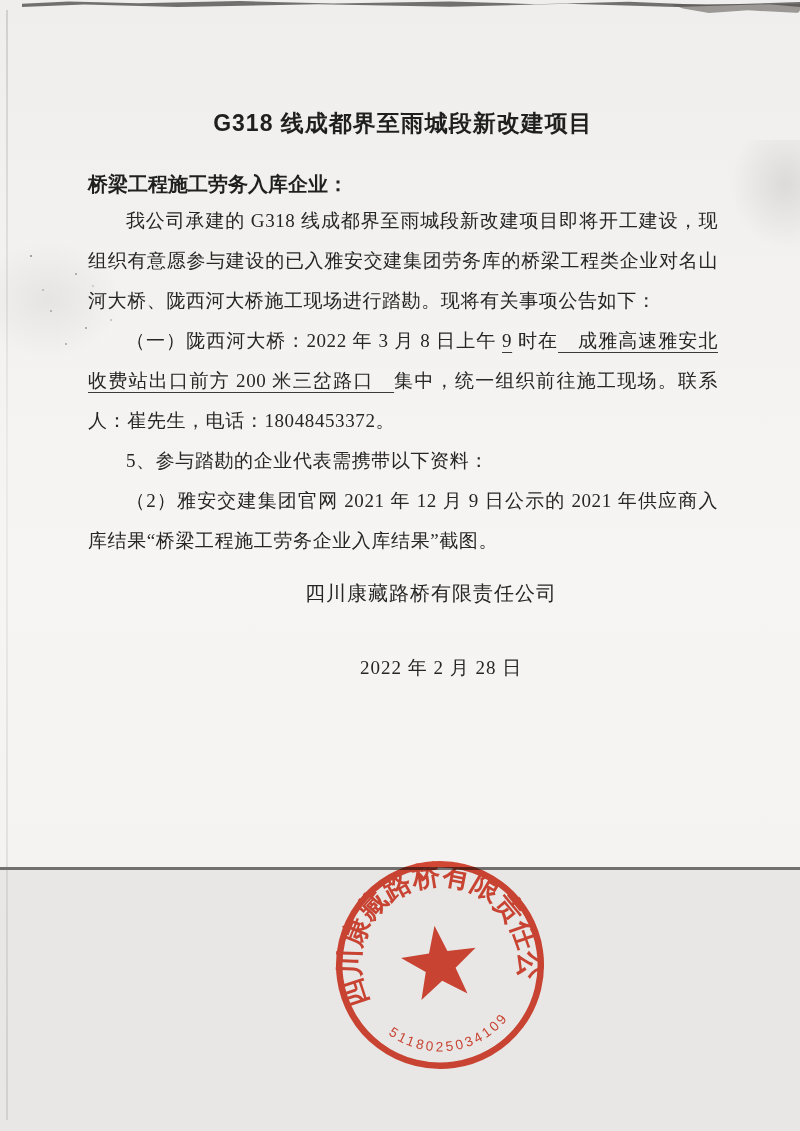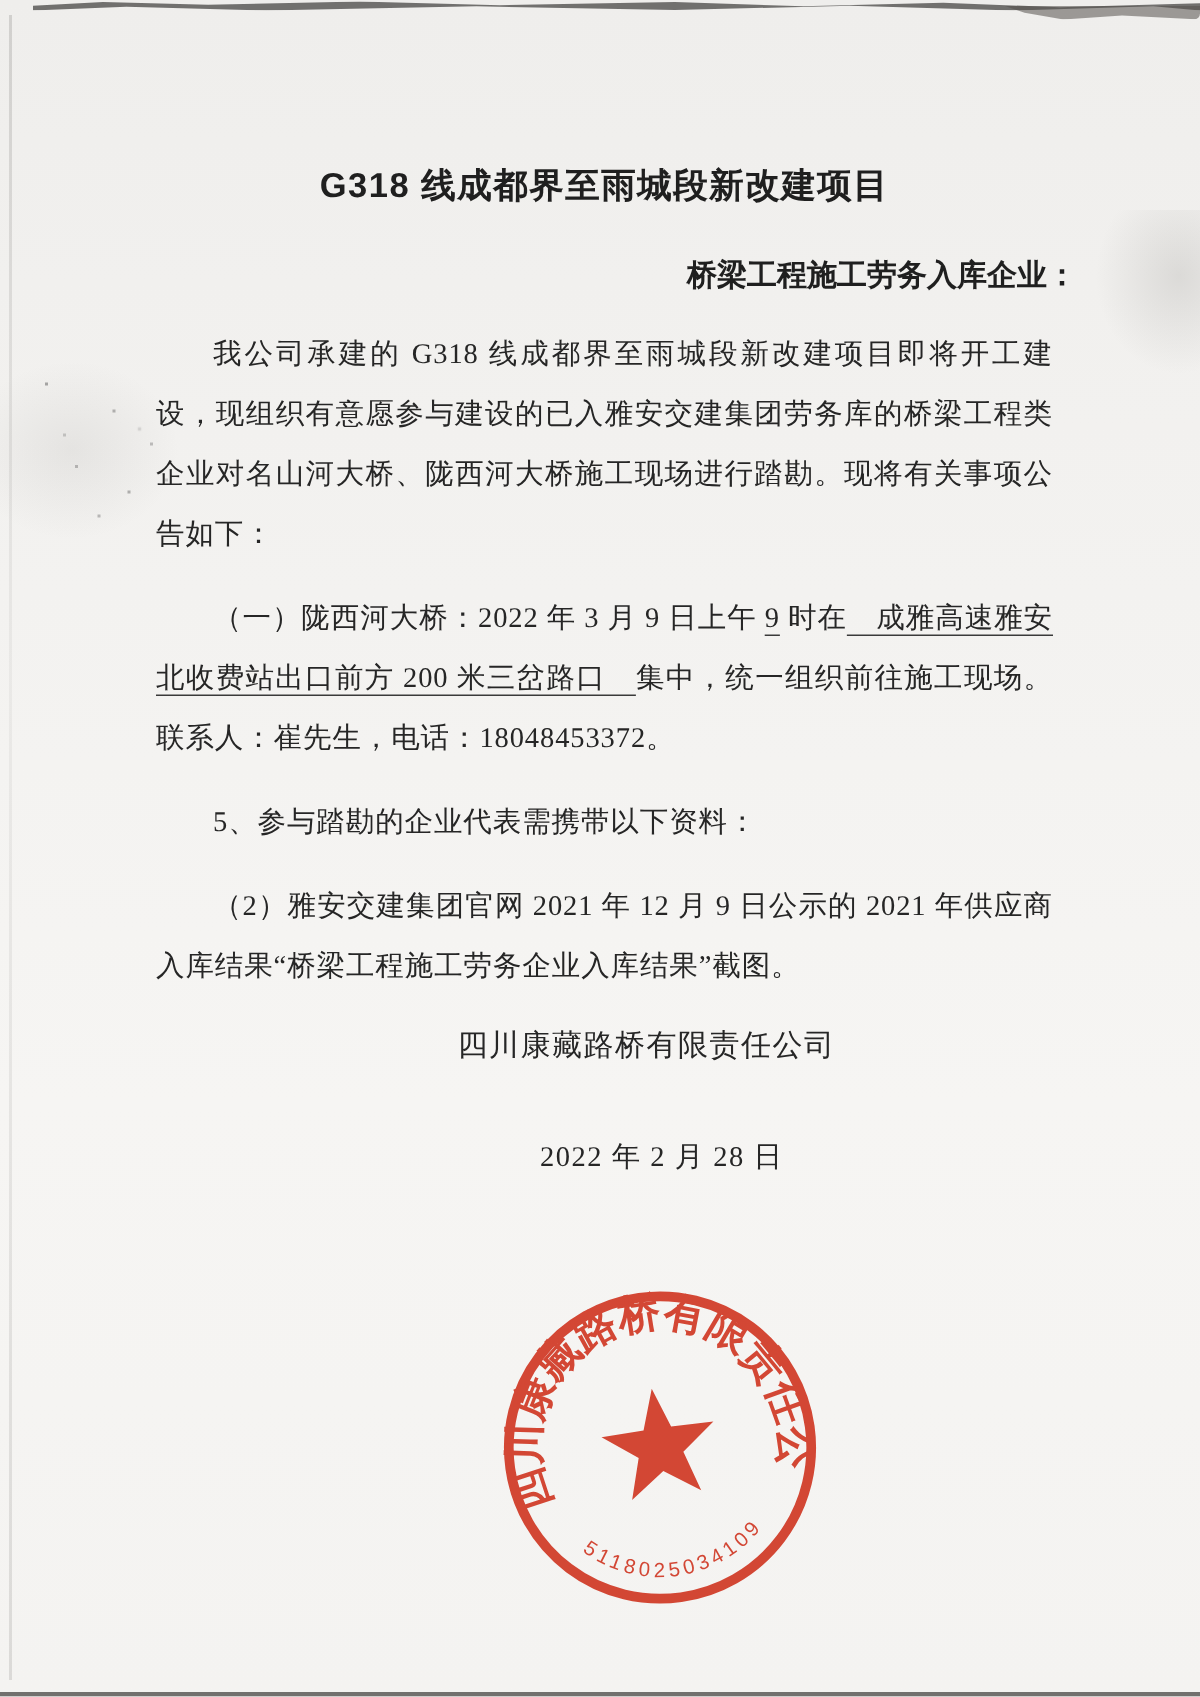--- a/index.html
+++ b/index.html
@@ -2,21 +2,21 @@
 <html><head>
 <meta charset="utf-8">
 <style>
   html,body{margin:0;padding:0;}
   body{
     width:800px;height:1131px;overflow:hidden;
     font-family:"Liberation Serif","DejaVu Serif",serif;
     background:#e8e7e5;
   }
   .page{
-    position:relative;width:800px;height:1131px;
+    position:relative;width:800px;height:870px;
     background:linear-gradient(180deg,#efeeec 0%,#f2f1ef 25%,#f6f5f3 65%,#f4f3f1 100%);
     color:#262626;
   }
   
   .edge-top{
     position:absolute;left:22px;top:0;width:778px;height:7px;
     background:#474544;
     clip-path:polygon(0 55%,6% 20%,15% 45%,28% 15%,40% 50%,55% 20%,66% 60%,78% 25%,88% 70%,100% 30%,100% 100%,96% 60%,84% 100%,70% 55%,55% 95%,38% 60%,20% 100%,8% 65%,0 100%);
     opacity:.75;
   }
@@ -49,24 +49,24 @@
     background:radial-gradient(ellipse at 40% 50%,rgba(110,108,104,.10),rgba(110,108,104,0) 70%);
   }
 
   .content{position:absolute;left:88px;top:100px;width:630px;}
   .title{
     text-align:center;font-family:"Liberation Sans","DejaVu Sans",sans-serif;
     font-weight:bold;font-size:23px;line-height:47px;letter-spacing:1px;color:#1f1f1f;
   }
   .salutation{
     font-family:"Liberation Sans","DejaVu Sans",sans-serif;
-    font-weight:bold;font-size:20px;margin-top:20px;line-height:34px;color:#1f1f1f;text-align:right;
+    font-weight:bold;font-size:20px;margin-top:20px;line-height:34px;color:#1f1f1f;
   }
   .para{
-    margin:16px;font-size:19px;line-height:40px;letter-spacing:.6px;
+    margin:0;font-size:19px;line-height:40px;letter-spacing:.6px;
     text-align:justify;color:#262626;
   }
   .para.indent{text-indent:2em;}
   .u{
     text-decoration:underline;
     text-underline-offset:5px;
     text-decoration-thickness:1.4px;
     text-decoration-color:#3a3a3a;
   }
   .signature-block{margin-top:16px;}
@@ -91,21 +91,21 @@
   <div class="smudge-right"></div>
   <div class="smudge-left"></div>
 
   <div class="content">
     <div class="title">G318 线成都界至雨城段新改建项目</div>
 
     <div class="salutation">桥梁工程施工劳务入库企业：</div>
 
     <div>
         <p class="para indent"><span class="">我公司承建的 G318 线成都界至雨城段新改建项目即将开工建设，现组织有意愿参与建设的已入雅安交建集团劳务库的桥梁工程类企业对名山河大桥、陇西河大桥施工现场进行踏勘。现将有关事项公告如下：</span></p>
-        <p class="para indent"><span class="">（一）陇西河大桥：2022 年 3 月 9 日上午 </span><span class="u">9</span><span class=""> 时在</span><span class="u">　成雅高速雅安北收费站出口前方 200 米三岔路口　</span><span class="">集中，统一组织前往施工现场。联系人：崔先生，电话：18048453372。</span></p>
+        <p class="para indent"><span class="">（一）陇西河大桥：2022 年 3 月 8 日上午 </span><span class="u">9</span><span class=""> 时在</span><span class="u">　成雅高速雅安北收费站出口前方 200 米三岔路口　</span><span class="">集中，统一组织前往施工现场。联系人：崔先生，电话：18048453372。</span></p>
         <p class="para indent"><span class="">5、参与踏勘的企业代表需携带以下资料：</span></p>
         <p class="para indent"><span class="">（2）雅安交建集团官网 2021 年 12 月 9 日公示的 2021 年供应商入库结果“桥梁工程施工劳务企业入库结果”截图。</span></p>
       </div>
 
     <div class="signature-block">
       <div class="company-line">四川康藏路桥有限责任公司</div>
       <div class="date-line">2022 年 2 月 28 日</div>
     </div>
   </div>
 

